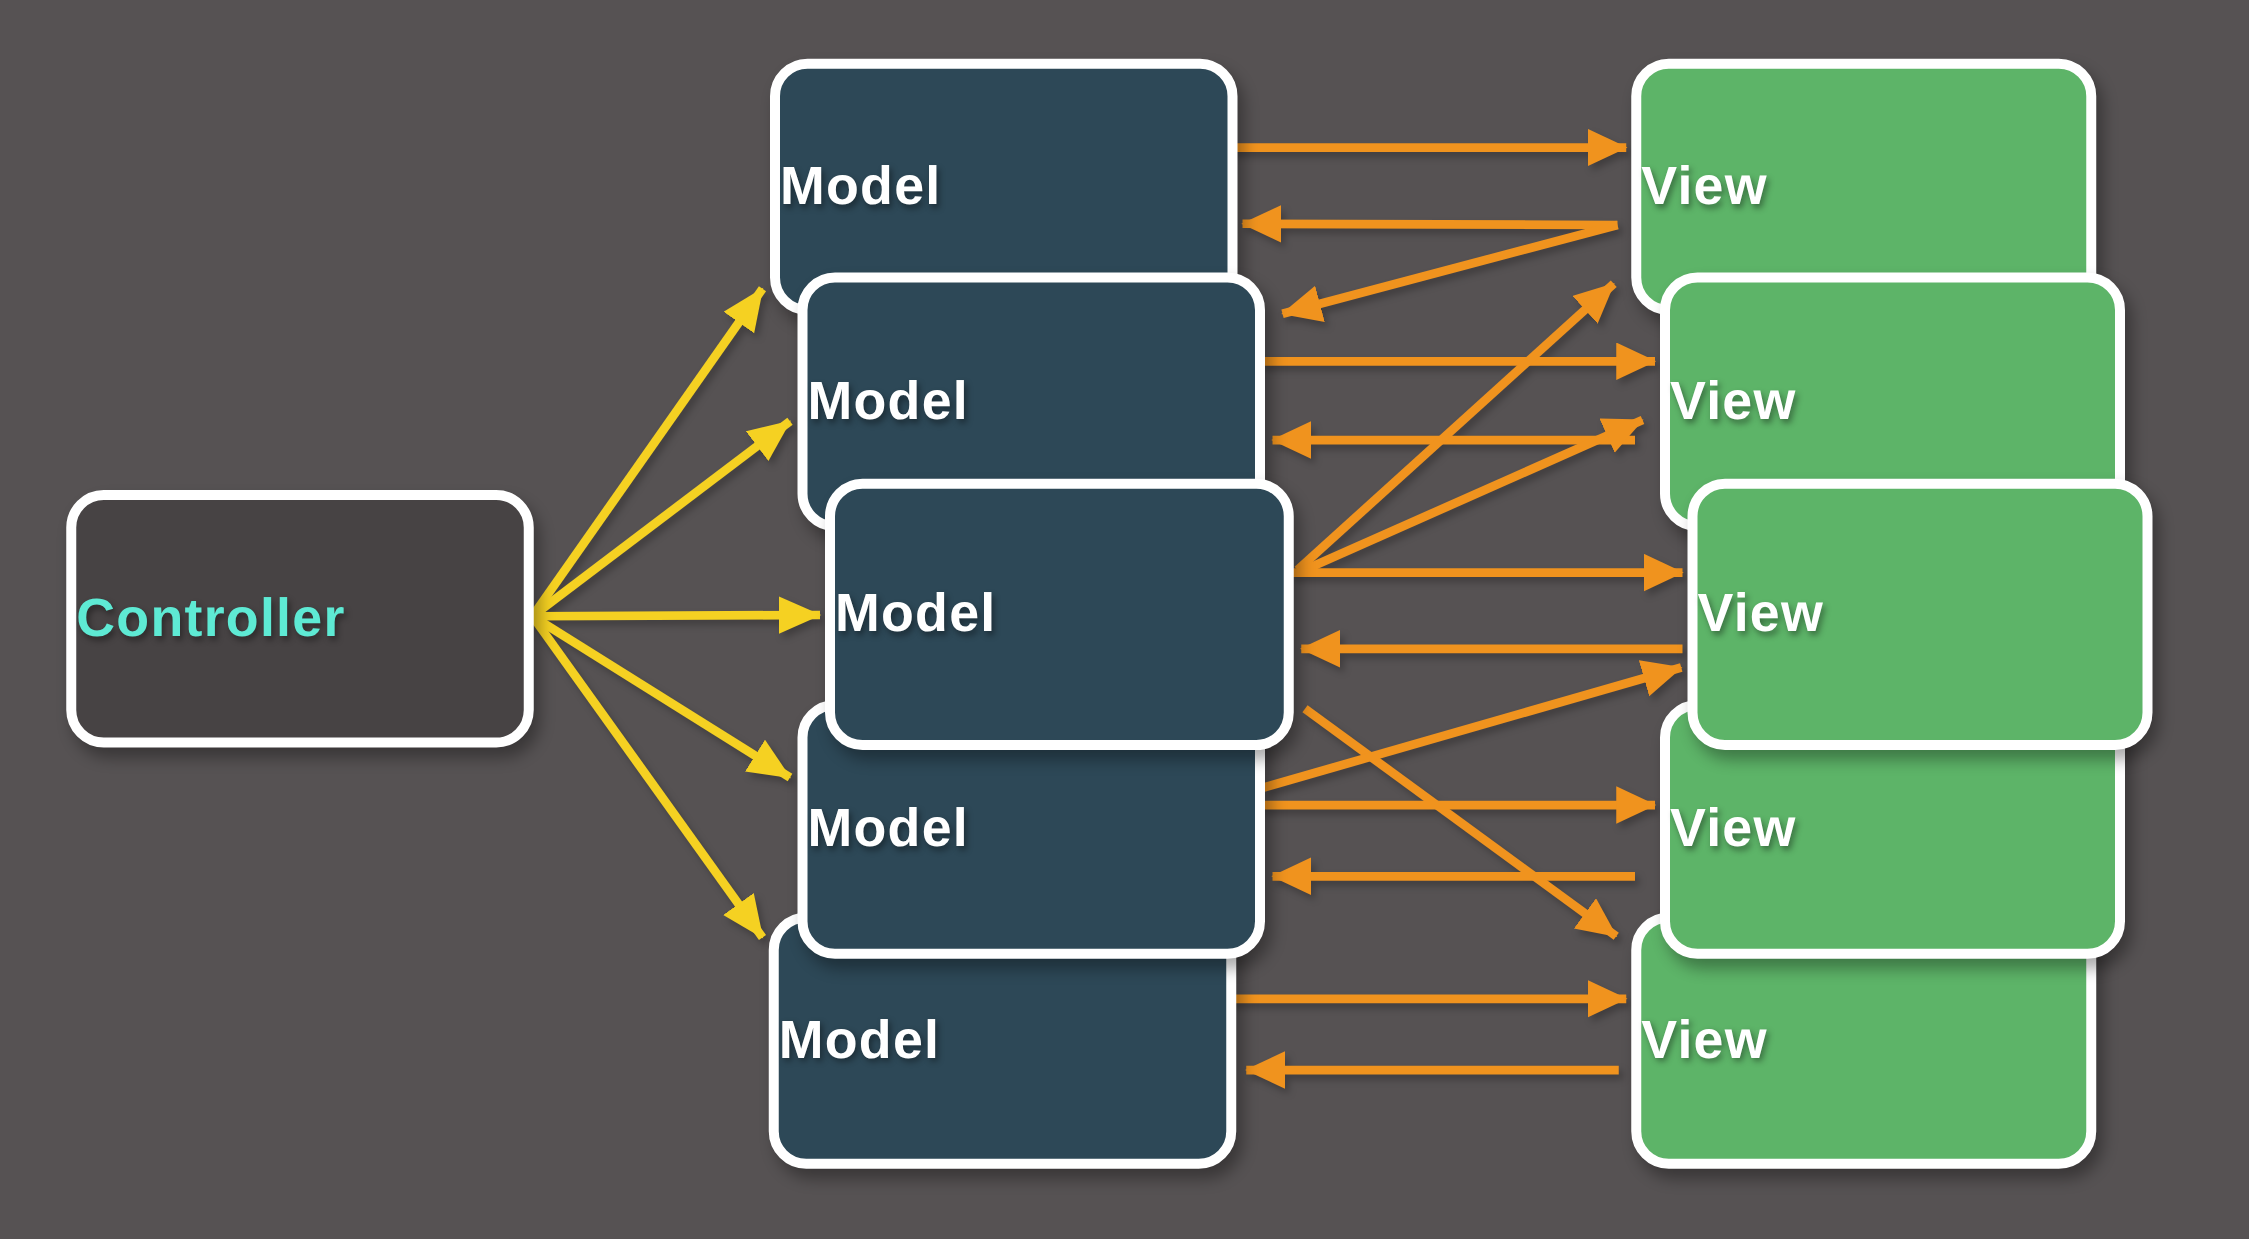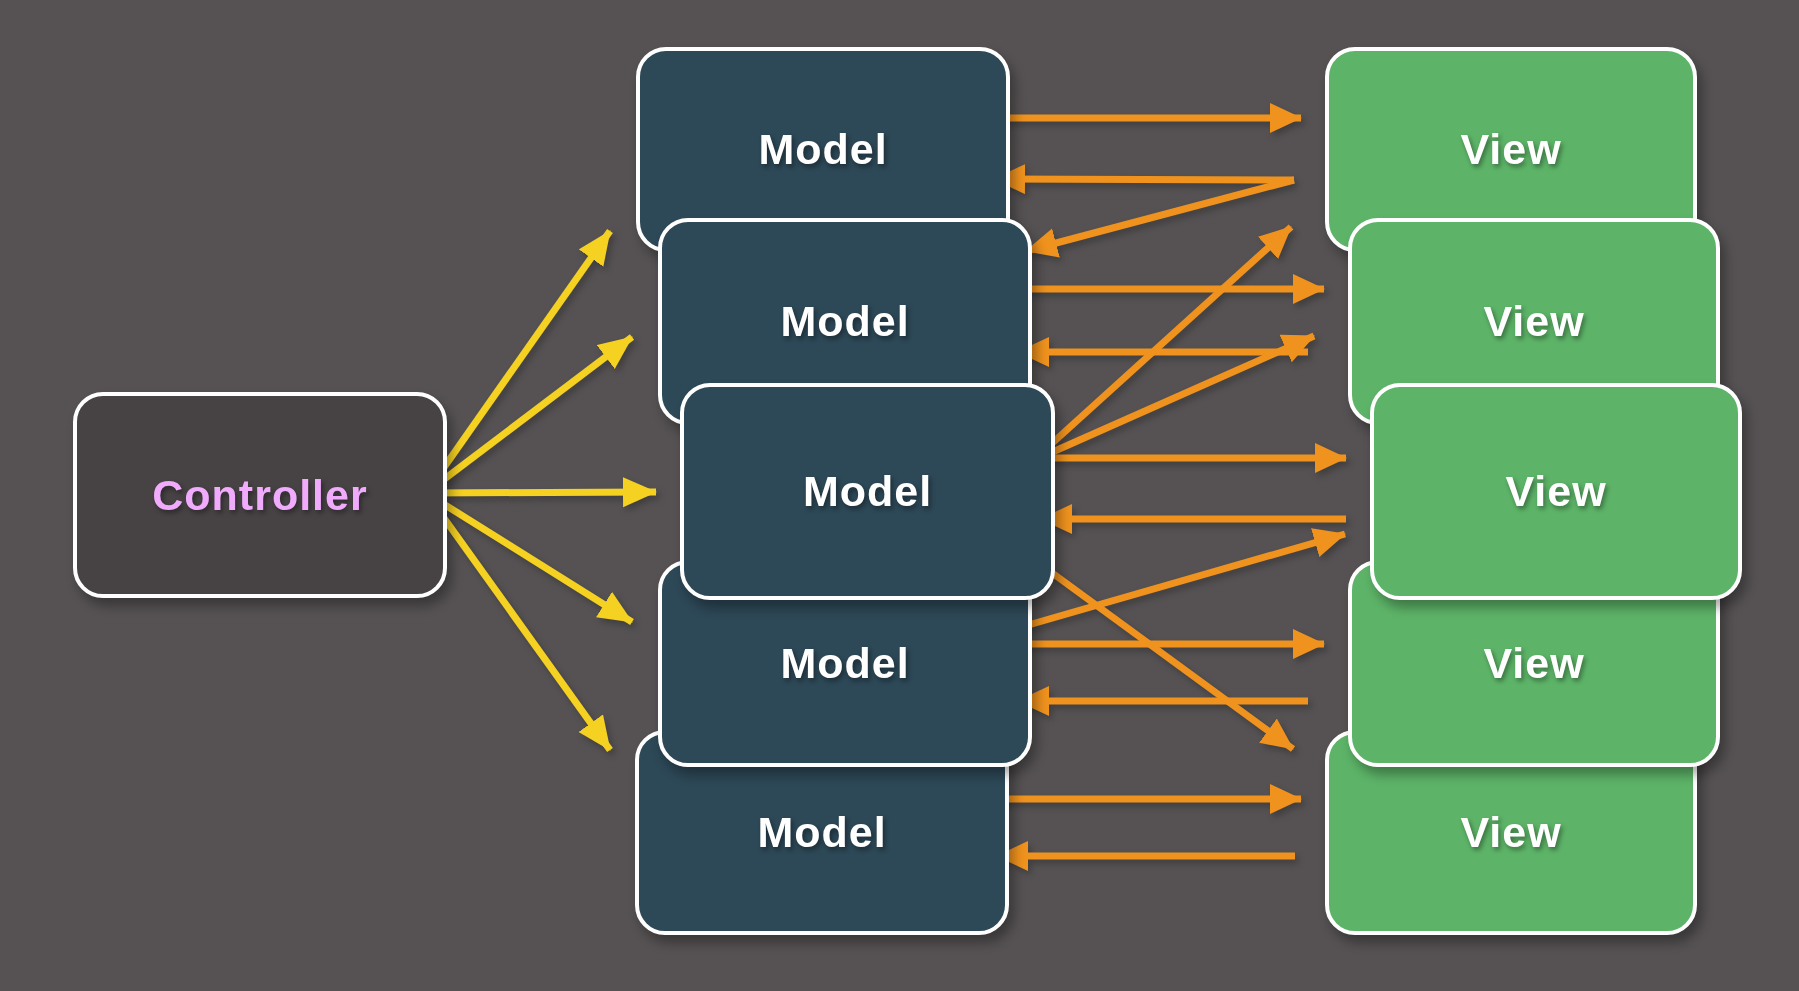--- a/index.html
+++ b/index.html
@@ -17,27 +17,26 @@
   #arrow-layer {
     position: absolute;
     left: 0;
     top: 0;
     z-index: 1;
     filter: drop-shadow(3px 4px 3px rgba(0,0,0,0.25));
   }
   .node {
     position: absolute;
     box-sizing: border-box;
-    border: 4px solid #22c55e;
+    border: 8px solid #22c55e;
     border-radius: 30px;
     display: flex;
     align-items: center;
-    justify-content: center;
+    justify-content: flex-start;
     box-shadow: 5px 8px 12px rgba(0,0,0,0.33);
-    margin-left: 20px;
   }
   .node-label {
     font-weight: 700;
     font-size: 43px;
     line-height: 1;
     color: #ffffff;
     letter-spacing: 1px;
     text-shadow: 2px 3px 5px rgba(0,0,0,0.40);
     white-space: nowrap;
   }
@@ -70,21 +69,21 @@
       <line x1="1032" y1="458" x2="1346" y2="458" stroke="#f0931e" stroke-width="7" marker-end="url(#head-orange)"></line>
       <line x1="1346" y1="519" x2="1041" y2="519" stroke="#f0931e" stroke-width="7" marker-end="url(#head-orange)"></line>
       <line x1="1044" y1="567" x2="1293" y2="749" stroke="#f0931e" stroke-width="7" marker-end="url(#head-orange)"></line>
       <line x1="1011" y1="630" x2="1345" y2="534" stroke="#f0931e" stroke-width="7" marker-end="url(#head-orange)"></line>
       <line x1="1008" y1="644" x2="1324" y2="644" stroke="#f0931e" stroke-width="7" marker-end="url(#head-orange)"></line>
       <line x1="1308" y1="701" x2="1018" y2="701" stroke="#f0931e" stroke-width="7" marker-end="url(#head-orange)"></line>
       <line x1="982" y1="799" x2="1301" y2="799" stroke="#f0931e" stroke-width="7" marker-end="url(#head-orange)"></line>
       <line x1="1295" y1="856" x2="997" y2="856" stroke="#f0931e" stroke-width="7" marker-end="url(#head-orange)"></line>
     </svg>
 <div class="node" style="left: 53px; top: 392px; width: 374px; height: 206px; z-index: 2; background: rgb(71, 67, 68); border-color: rgb(255, 255, 255);">
-      <span class="node-label" style="color: #f0abfc;">Controller</span>
+      <span class="node-label" style="color: #5eead4;">Controller</span>
     </div>
     <div class="node" style="left: 616px; top: 47px; width: 374px; height: 205px; z-index: 2; background: rgb(45, 72, 87); border-color: rgb(255, 255, 255);">
       <span class="node-label" style="color: rgb(255, 255, 255);">Model</span>
     </div>
     <div class="node" style="left: 638px; top: 218px; width: 374px; height: 207px; z-index: 3; background: rgb(45, 72, 87); border-color: rgb(255, 255, 255);">
       <span class="node-label" style="color: rgb(255, 255, 255);">Model</span>
     </div>
     <div class="node" style="left: 660px; top: 383px; width: 375px; height: 217px; z-index: 4; background: rgb(45, 72, 87); border-color: rgb(255, 255, 255);">
       <span class="node-label" style="color: rgb(255, 255, 255);">Model</span>
     </div>

